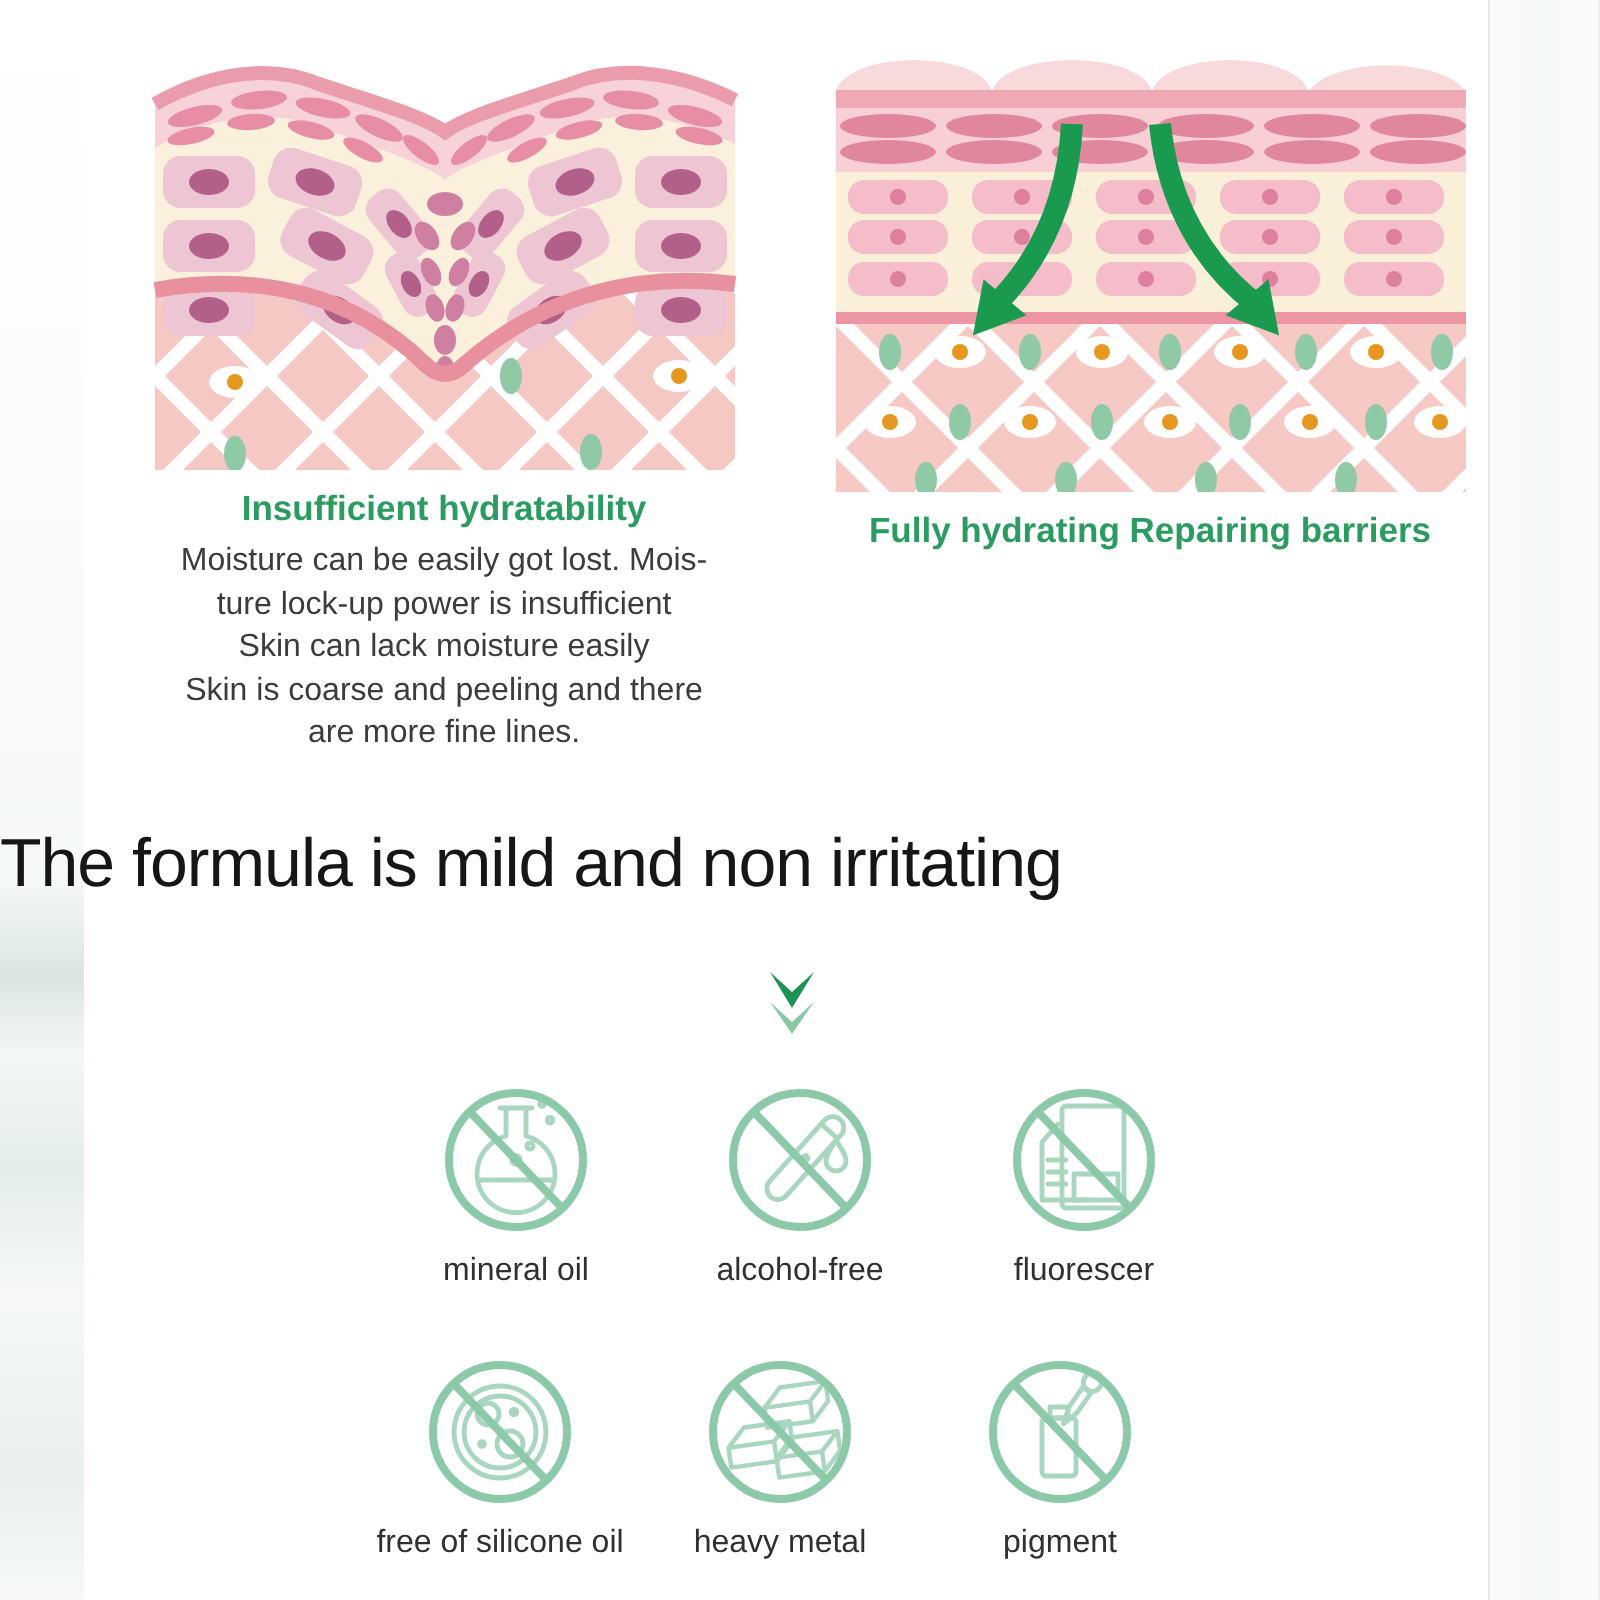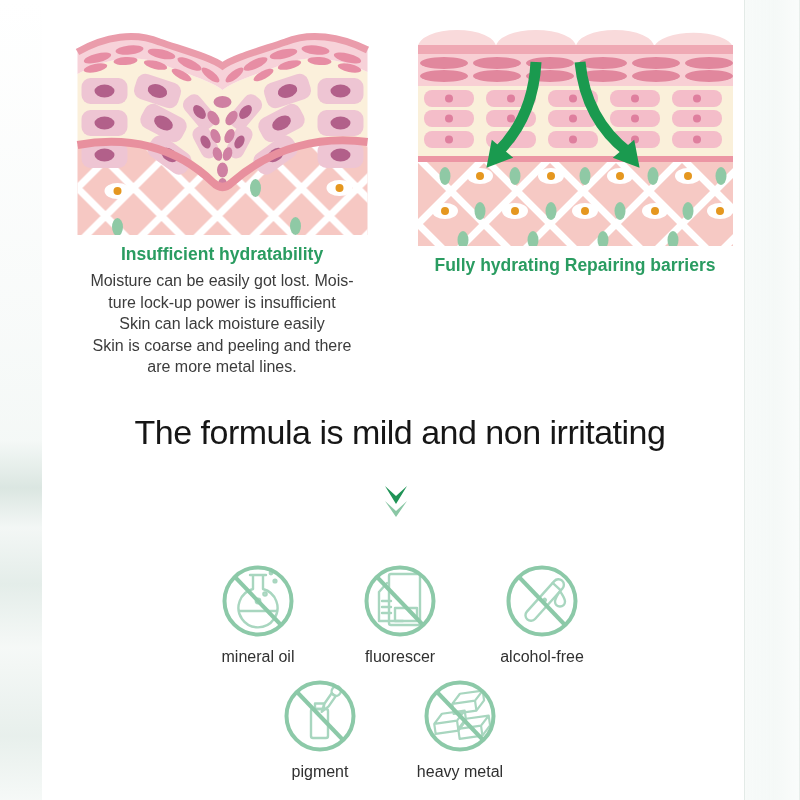--- a/index.html
+++ b/index.html
@@ -13,26 +13,26 @@
       rgba(238,244,241,.55) 100%);}
   .strip-right{position:absolute;right:0;top:0;width:54px;height:100%;
     background:linear-gradient(90deg, rgba(242,247,245,.6), rgba(233,241,238,.45) 55%, rgba(245,249,247,.55));
     border-left:1px solid rgba(185,202,195,.35);border-right:1px solid rgba(185,202,195,.25);}
   .col{position:absolute;text-align:center;}
   .col-left{left:67px;top:20px;width:310px;}
   .col-right{left:410px;top:26px;width:330px;}
   .col svg.skin{display:block;margin:0 auto;}
   .col h2{margin:8px 0 0 0;font-size:17.5px;line-height:22px;font-weight:bold;color:#2a9c61;}
   .col p{margin:5px 0 0 0;font-size:16px;line-height:21.5px;color:#3c3c3c;white-space:pre-line;}
-  .headline{position:absolute;top:410px;left:0;width:100%;text-align:center;margin:0;
+  .headline{position:absolute;top:410px;left:0;width:100%;margin:0;
     font-size:34px;font-weight:400;letter-spacing:-0.5px;color:#161616;line-height:44px;}
   .chev{position:absolute;top:484px;left:0;width:100%;text-align:center;}
   .chev svg{display:inline-block;transform:translateX(-4px);}
   .row{position:absolute;left:0;width:100%;display:flex;justify-content:center;}
-  .row1{top:561px;}
+  .row1{top:540px;}
   .row2{top:676px;transform:translateX(-10px);}
   .row1 .item{width:142px;}
   .row2 .item{width:140px;}
   .item{display:flex;flex-direction:column;align-items:center;}
   .item .lbl{margin-top:7px;font-size:16px;color:#303030;white-space:nowrap;}
 </style>
 </head>
 <body>
 
 <div class="page">
@@ -105,21 +105,21 @@
         <circle cx="262" cy="168" r="4" fill="#e5971f"></circle>
       <ellipse cx="178" cy="168" rx="5.5" ry="9" fill="#8fc9a5"></ellipse>
       <ellipse cx="40" cy="207" rx="5.5" ry="9" fill="#8fc9a5"></ellipse>
       <ellipse cx="218" cy="206" rx="5.5" ry="9" fill="#8fc9a5"></ellipse>
     </svg>
     <h2>Insufficient hydratability</h2>
     <p>Moisture can be easily got lost. Mois-
 ture lock-up power is insufficient
 Skin can lack moisture easily
 Skin is coarse and peeling and there
-are more metal lines.</p>
+are more fine lines.</p>
   </div>
 
   <div class="col col-right">
     <svg class="skin" width="319" height="220" viewBox="0 0 315 220">
       <defs>
         <pattern id="latB" width="66" height="66" patternUnits="userSpaceOnUse">
           <path d="M-4,-4 L70,70 M70,-4 L-4,70" stroke="#ffffff" stroke-width="7" fill="none"></path>
         </pattern>
       </defs>
       <path d="M0,21 A39,17 0 0 1 78,21 A40,17 0 0 1 158,21 A39,17 0 0 1 236,21 A40,17 0 0 1 315,21 L315,28 L0,28 Z" fill="#f9dadb"></path>
@@ -245,80 +245,98 @@
         <circle cx="40" cy="40" r="33.5" stroke="#8cc9a8" stroke-width="4" fill="none"></circle>
         <line x1="17" y1="16" x2="64" y2="65" stroke="#8cc9a8" stroke-width="4"></line>
       </svg>
       <div class="lbl">mineral oil</div>
     </div>
 
 
     <div class="item">
       <svg width="80" height="80" viewBox="0 0 80 80">
         <g stroke="#a8d6bf" stroke-width="2.4" fill="none" stroke-linecap="round" stroke-linejoin="round">
+          <g transform="rotate(42 40 42)">
+            <rect x="34.5" y="12" width="11" height="52" rx="5.5"></rect>
+            <path d="M34.5,20 H45.5"></path>
+            <circle cx="40" cy="38" r="1.2"></circle>
+          </g>
+          <path d="M58,30 C55,35 53,37.5 53,40.5 A5,5 0 0 0 63,40.5 C63,37.5 61,35 58,30 Z"></path>
+        </g>
+        <circle cx="40" cy="40" r="33.5" stroke="#8cc9a8" stroke-width="4" fill="none"></circle>
+        <line x1="17" y1="16" x2="64" y2="65" stroke="#8cc9a8" stroke-width="4"></line>
+      </svg>
+      <div class="lbl">alcohol-free</div>
+    </div>
+
+    <div class="item">
+      <svg width="80" height="80" viewBox="0 0 80 80">
+        <g stroke="#a8d6bf" stroke-width="2.4" fill="none" stroke-linecap="round" stroke-linejoin="round">
           <path d="M27,22 L19,31 V60 H43"></path>
           <path d="M22,40 H31 M22,46 H31 M22,52 H31"></path>
           <rect x="29" y="13" width="31" height="51" rx="2"></rect>
           <rect x="35" y="47" width="22" height="13"></rect>
         </g>
         <circle cx="40" cy="40" r="33.5" stroke="#8cc9a8" stroke-width="4" fill="none"></circle>
         <line x1="17" y1="16" x2="64" y2="65" stroke="#8cc9a8" stroke-width="4"></line>
       </svg>
       <div class="lbl">fluorescer</div>
     </div>
-
-    <div class="item">
-      <svg width="80" height="80" viewBox="0 0 80 80">
-        <g stroke="#a8d6bf" stroke-width="2.4" fill="none" stroke-linecap="round" stroke-linejoin="round">
-          <g transform="rotate(42 40 42)">
-            <rect x="34.5" y="12" width="11" height="52" rx="5.5"></rect>
-            <path d="M34.5,20 H45.5"></path>
-            <circle cx="40" cy="38" r="1.2"></circle>
-          </g>
-          <path d="M58,30 C55,35 53,37.5 53,40.5 A5,5 0 0 0 63,40.5 C63,37.5 61,35 58,30 Z"></path>
-        </g>
-        <circle cx="40" cy="40" r="33.5" stroke="#8cc9a8" stroke-width="4" fill="none"></circle>
-        <line x1="17" y1="16" x2="64" y2="65" stroke="#8cc9a8" stroke-width="4"></line>
-      </svg>
-      <div class="lbl">alcohol-free</div>
-    </div>
   </div>
 
   <div class="row row2">
 
+    <div class="item">
+      <svg width="80" height="80" viewBox="0 0 80 80">
+        <g stroke="#a8d6bf" stroke-width="2.4" fill="none">
+          <circle cx="40" cy="40" r="23"></circle>
+          <circle cx="40" cy="40" r="18"></circle>
+          <circle cx="34" cy="31" r="5.5"></circle>
+          <circle cx="45" cy="46" r="6.5"></circle>
+        </g>
+        <g fill="#a8d6bf">
+          <circle cx="47" cy="30" r="2.6"></circle>
+            <circle cx="31" cy="46" r="2.4"></circle>
+            <circle cx="40" cy="39" r="1.8"></circle>
+        </g>
+        <circle cx="40" cy="40" r="33.5" stroke="#8cc9a8" stroke-width="4" fill="none"></circle>
+        <line x1="17" y1="16" x2="64" y2="65" stroke="#8cc9a8" stroke-width="4"></line>
+      </svg>
+      <div class="lbl">free of silicone oil</div>
+    </div>
+
+    <div class="item">
+      <svg width="80" height="80" viewBox="0 0 80 80">
+        <g stroke="#a8d6bf" stroke-width="2.2" fill="none" stroke-linejoin="round">
+          <g transform="translate(31,19) rotate(-8)">
+            <path d="M0,9 L9,0 H32 L23,9 Z M0,9 H23 V19 H0 Z M23,9 L32,0 V10 L23,19 Z"></path>
+          </g>
+          <g transform="translate(13,39) rotate(-8)">
+            <path d="M0,9 L9,0 H32 L23,9 Z M0,9 H23 V19 H0 Z M23,9 L32,0 V10 L23,19 Z"></path>
+          </g>
+          <g transform="translate(37,44) rotate(-8)">
+            <path d="M0,9 L9,0 H32 L23,9 Z M0,9 H23 V19 H0 Z M23,9 L32,0 V10 L23,19 Z"></path>
+          </g>
+        </g>
+        <circle cx="40" cy="40" r="33.5" stroke="#8cc9a8" stroke-width="4" fill="none"></circle>
+        <line x1="17" y1="16" x2="64" y2="65" stroke="#8cc9a8" stroke-width="4"></line>
+      </svg>
+      <div class="lbl">heavy metal</div>
+    </div>
 
     <div class="item">
       <svg width="80" height="80" viewBox="0 0 80 80">
         <g stroke="#a8d6bf" stroke-width="2.4" fill="none" stroke-linecap="round" stroke-linejoin="round">
           <rect x="31" y="33" width="17" height="29" rx="2"></rect>
           <rect x="35" y="27.5" width="9" height="5.5"></rect>
           <g transform="rotate(35 50 24)">
             <ellipse cx="50" cy="13" rx="4.5" ry="5"></ellipse>
             <path d="M47.5,17.5 V30 L50,38.5 L52.5,30 V17.5 Z"></path>
           </g>
         </g>
         <circle cx="40" cy="40" r="33.5" stroke="#8cc9a8" stroke-width="4" fill="none"></circle>
         <line x1="17" y1="16" x2="64" y2="65" stroke="#8cc9a8" stroke-width="4"></line>
       </svg>
       <div class="lbl">pigment</div>
     </div>
-
-    <div class="item">
-      <svg width="80" height="80" viewBox="0 0 80 80">
-        <g stroke="#a8d6bf" stroke-width="2.2" fill="none" stroke-linejoin="round">
-          <g transform="translate(31,19) rotate(-8)">
-            <path d="M0,9 L9,0 H32 L23,9 Z M0,9 H23 V19 H0 Z M23,9 L32,0 V10 L23,19 Z"></path>
-          </g>
-          <g transform="translate(13,39) rotate(-8)">
-            <path d="M0,9 L9,0 H32 L23,9 Z M0,9 H23 V19 H0 Z M23,9 L32,0 V10 L23,19 Z"></path>
-          </g>
-          <g transform="translate(37,44) rotate(-8)">
-            <path d="M0,9 L9,0 H32 L23,9 Z M0,9 H23 V19 H0 Z M23,9 L32,0 V10 L23,19 Z"></path>
-          </g>
-        </g>
-        <circle cx="40" cy="40" r="33.5" stroke="#8cc9a8" stroke-width="4" fill="none"></circle>
-        <line x1="17" y1="16" x2="64" y2="65" stroke="#8cc9a8" stroke-width="4"></line>
-      </svg>
-      <div class="lbl">heavy metal</div>
-    </div>
   </div>
 
 </div>
 
 </body></html>

